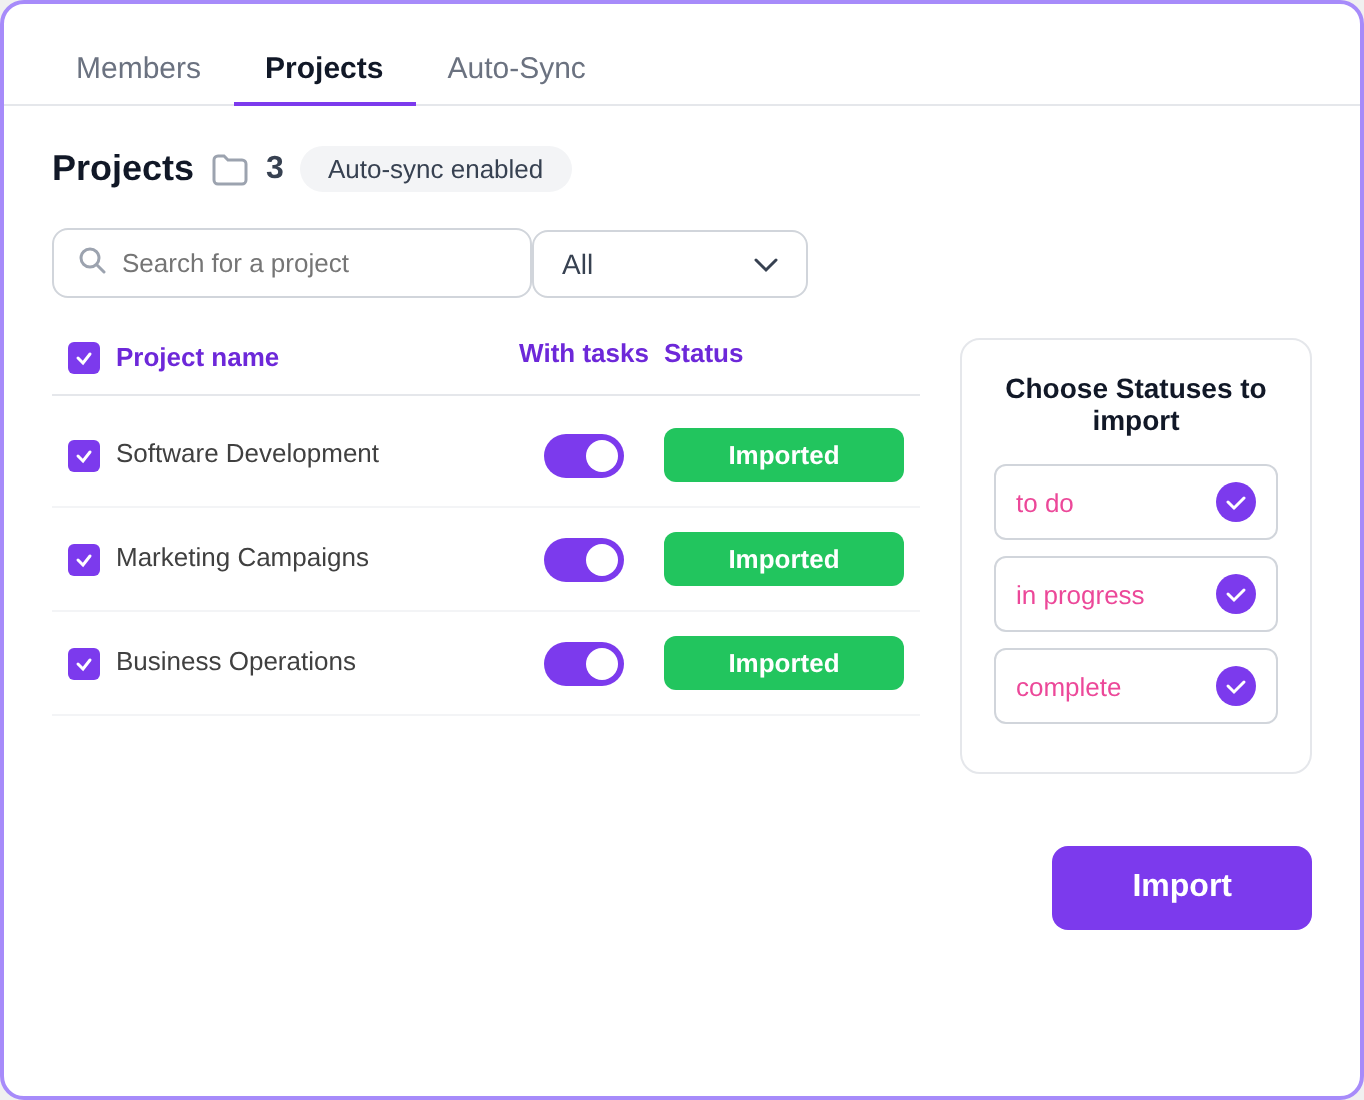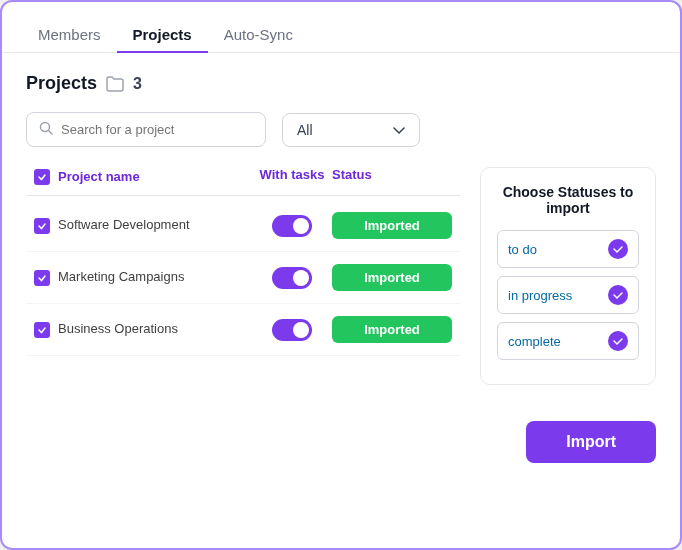--- a/index.html
+++ b/index.html
@@ -65,21 +65,20 @@
     }
     .auto-sync-badge {
       background: #f3f4f6;
       border-radius: 20px;
       padding: 4px 14px;
       font-size: 13px;
       color: #374151;
     }
     .toolbar {
       display: flex;
-      gap: 16px;
       margin-bottom: 20px;
       align-items: center;
     }
     .search-box {
       display: flex;
       align-items: center;
       border: 1px solid #d1d5db;
       border-radius: 8px;
       padding: 8px 12px;
       width: 240px;
@@ -206,21 +205,21 @@
       display: flex;
       align-items: center;
       justify-content: space-between;
       border: 1px solid #d1d5db;
       border-radius: 6px;
       padding: 8px 10px;
       margin-bottom: 8px;
     }
     .status-item-label {
       font-size: 13px;
-      color: #0369a1;
+      color: #ec4899;
     }
     .status-check {
       width: 20px;
       height: 20px;
       background: #7c3aed;
       border-radius: 50%;
       display: flex;
       align-items: center;
       justify-content: center;
     }
@@ -255,20 +254,21 @@
   <div class="content">
 
     <div class="projects-header">
       <span class="projects-title">Projects</span>
       <span class="folder-icon">
         <svg width="20" height="18" viewBox="0 0 20 18" fill="none">
           <path d="M2 4a2 2 0 0 1 2-2h3l2 2h7a2 2 0 0 1 2 2v8a2 2 0 0 1-2 2H4a2 2 0 0 1-2-2V4z" stroke="#9ca3af" stroke-width="1.5" fill="none"></path>
         </svg>
       </span>
       <span class="projects-count">3</span>
+      <span class="auto-sync-badge">Auto-sync enabled</span>
     </div>
 
     <div class="toolbar">
       <div class="search-box">
         <span class="search-icon">
           <svg width="14" height="14" viewBox="0 0 14 14" fill="none">
             <circle cx="6" cy="6" r="4.5" stroke="#9ca3af" stroke-width="1.5"></circle>
             <line x1="9.5" y1="9.5" x2="13" y2="13" stroke="#9ca3af" stroke-width="1.5" stroke-linecap="round"></line>
           </svg>
         </span>

